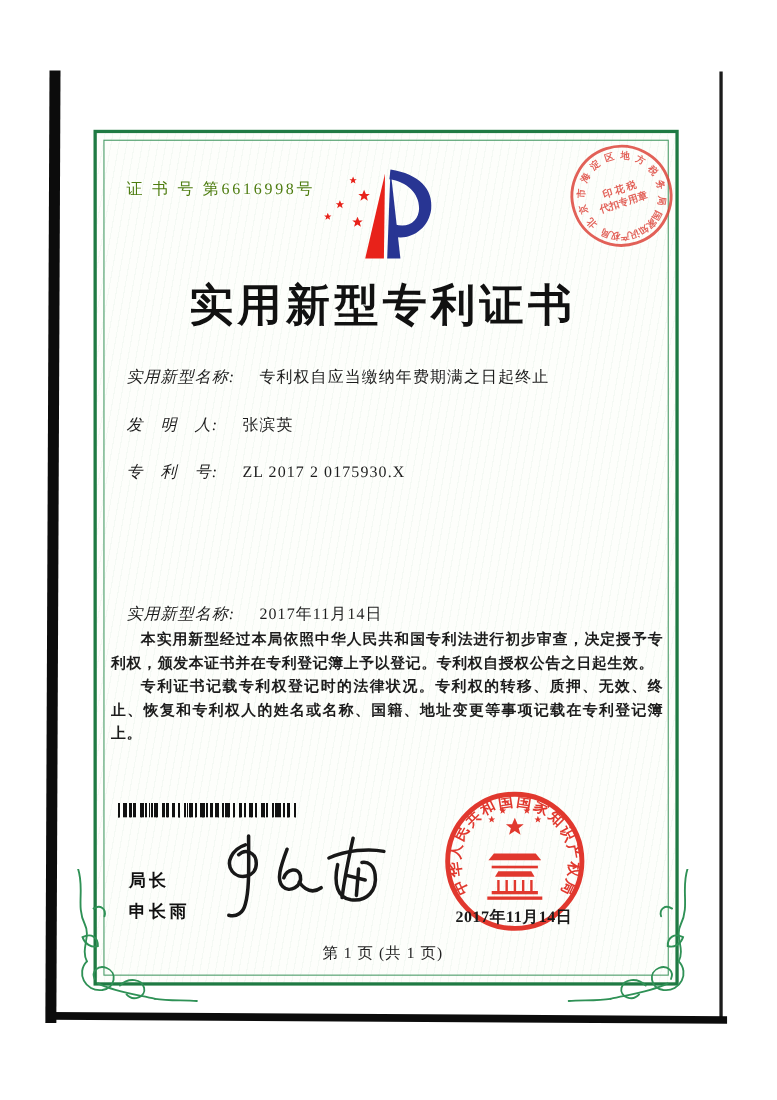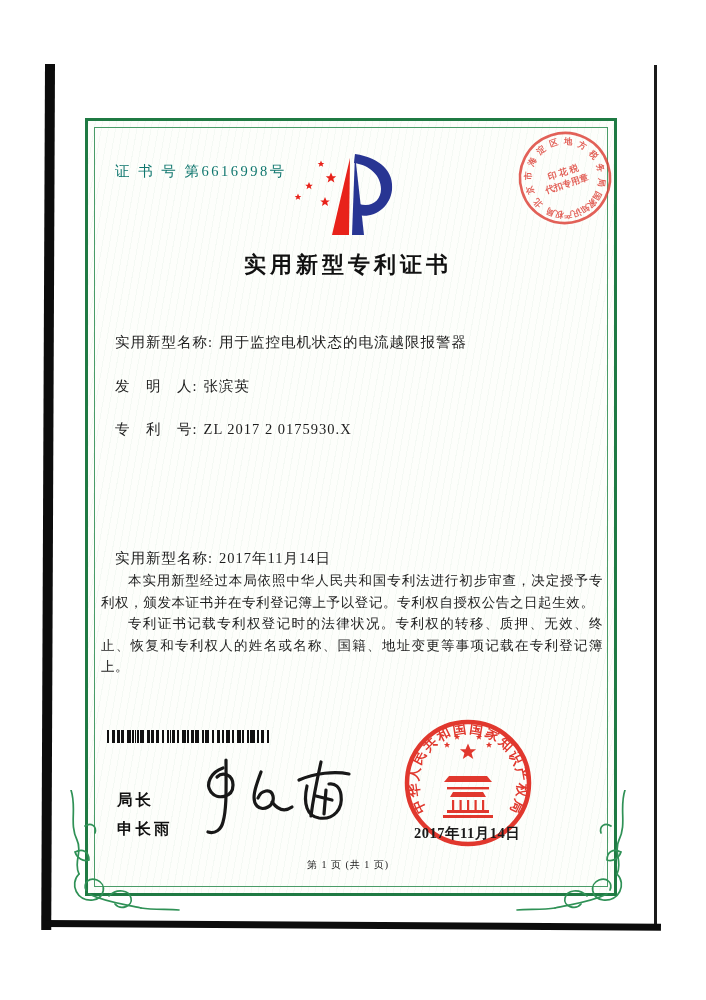--- a/index.html
+++ b/index.html
@@ -10,42 +10,42 @@
   .edge-left{left:45px;top:64px;width:10px;height:866px;transform:rotate(.25deg);transform-origin:top left;}
   .edge-right{left:654px;top:65px;width:3px;height:861px;background:#1b1b1b;}
   .edge-bottom{left:45px;top:920px;width:616px;height:7px;transform:rotate(.35deg);transform-origin:left top;}
   
   .frame{position:absolute;left:85px;top:118px;width:526px;height:772px;
          border:3px solid #1f7a43;background:
          repeating-linear-gradient(100deg, rgba(110,175,135,.06) 0 1px, transparent 1px 7px),
          #fdfefb;}
   .frame-inner{position:absolute;inset:6px;border:1px solid #4a9c68;}
   .content{position:absolute;left:85px;top:118px;width:526px;height:772px;}
-  .cert-number{position:absolute;left:30px;top:44px;font-size:14.5px;letter-spacing:2.5px;color:#0f766e;}
+  .cert-number{position:absolute;left:30px;top:44px;font-size:14.5px;letter-spacing:2.5px;color:#4d7c0f;}
   .logo{position:absolute;left:200px;top:32px;}
   .title{position:absolute;left:0;top:132px;width:526px;text-align:center;
-         font-size:22px;font-weight:bold;letter-spacing:4px;color:#111;}
+         font-size:40px;font-weight:bold;letter-spacing:4px;color:#111;}
   .field{position:absolute;left:30px;font-size:14.5px;letter-spacing:1px;color:#1d1d1d;white-space:nowrap;}
-  .field .lab{margin-right:6px;}
+  .field .lab{margin-right:22px;font-style:italic;}
   .paras{position:absolute;left:16px;top:452px;width:502px;font-size:13.5px;line-height:21.5px;
-         letter-spacing:.6px;text-align:justify;color:#1d1d1d;}
+         letter-spacing:.6px;text-align:justify;color:#1d1d1d;font-weight:bold;}
   .paras p{margin:0;text-indent:2em;}
   .barcode{position:absolute;left:22px;top:612px;width:163px;height:13px;
      background:
        repeating-linear-gradient(90deg,#111 0 2px,transparent 2px 5px),
        repeating-linear-gradient(90deg,#111 0 1px,transparent 1px 7px),
        repeating-linear-gradient(90deg,#111 0 2px,transparent 2px 11px);}
   .director{position:absolute;left:32px;top:672px;font-family:"Liberation Sans","DejaVu Sans",sans-serif;
             font-weight:bold;font-size:15.5px;letter-spacing:3px;color:#111;}
   .director div{margin-bottom:8px;}
   .signature{position:absolute;left:108px;top:636px;}
   .seal{position:absolute;left:318px;top:600px;}
   .seal-date{position:absolute;left:329px;top:706px;font-size:14.5px;font-weight:bold;
              letter-spacing:.5px;color:#1a1a1a;}
-  .footer{position:absolute;left:0;top:740px;width:526px;text-align:center;font-size:10px;
+  .footer{position:absolute;left:0;top:740px;width:526px;text-align:center;font-size:14px;
           letter-spacing:1px;color:#222;}
   .tax-stamp{position:absolute;left:430px;top:10px;opacity:.8;}
   .orn{position:absolute;}
   .orn-left{left:-24px;top:672px;}
   .orn-right{left:420px;top:672px;transform:scaleX(-1);}
 </style>
 </head>
 <body>
 
 <div class="scan">
@@ -72,21 +72,21 @@
       <use href="#st" x="36" y="14" fill="#e8221a" transform="translate(36,14) scale(0.35) translate(-36,-14)"></use>
       <use href="#st" x="46" y="28" fill="#e8221a" transform="translate(46,28) scale(0.55) translate(-46,-28)"></use>
       <use href="#st" x="24" y="36" fill="#e8221a" transform="translate(24,36) scale(0.4) translate(-24,-36)"></use>
       <use href="#st" x="13" y="47" fill="#e8221a" transform="translate(13,47) scale(0.35) translate(-13,-47)"></use>
       <use href="#st" x="40" y="52" fill="#e8221a" transform="translate(40,52) scale(0.5) translate(-40,-52)"></use>
     </svg>
 
     <div class="title">实用新型专利证书</div>
 
     <div class="field" style="top:215px">
-      <span class="lab">实用新型名称:</span><span>用于监控电机状态的电流越限报警器</span>
+      <span class="lab">实用新型名称:</span><span>专利权自应当缴纳年费期满之日起终止</span>
     </div>
     <div class="field" style="top:259px">
       <span class="lab">发　明　人:</span><span>张滨英</span>
     </div>
     <div class="field" style="top:302px">
       <span class="lab">专　利　号:</span><span>ZL 2017 2 0175930.X</span>
     </div>
     <div class="field" style="top:431px">
       <span class="lab">实用新型名称:</span><span>2017年11月14日</span>
     </div>

